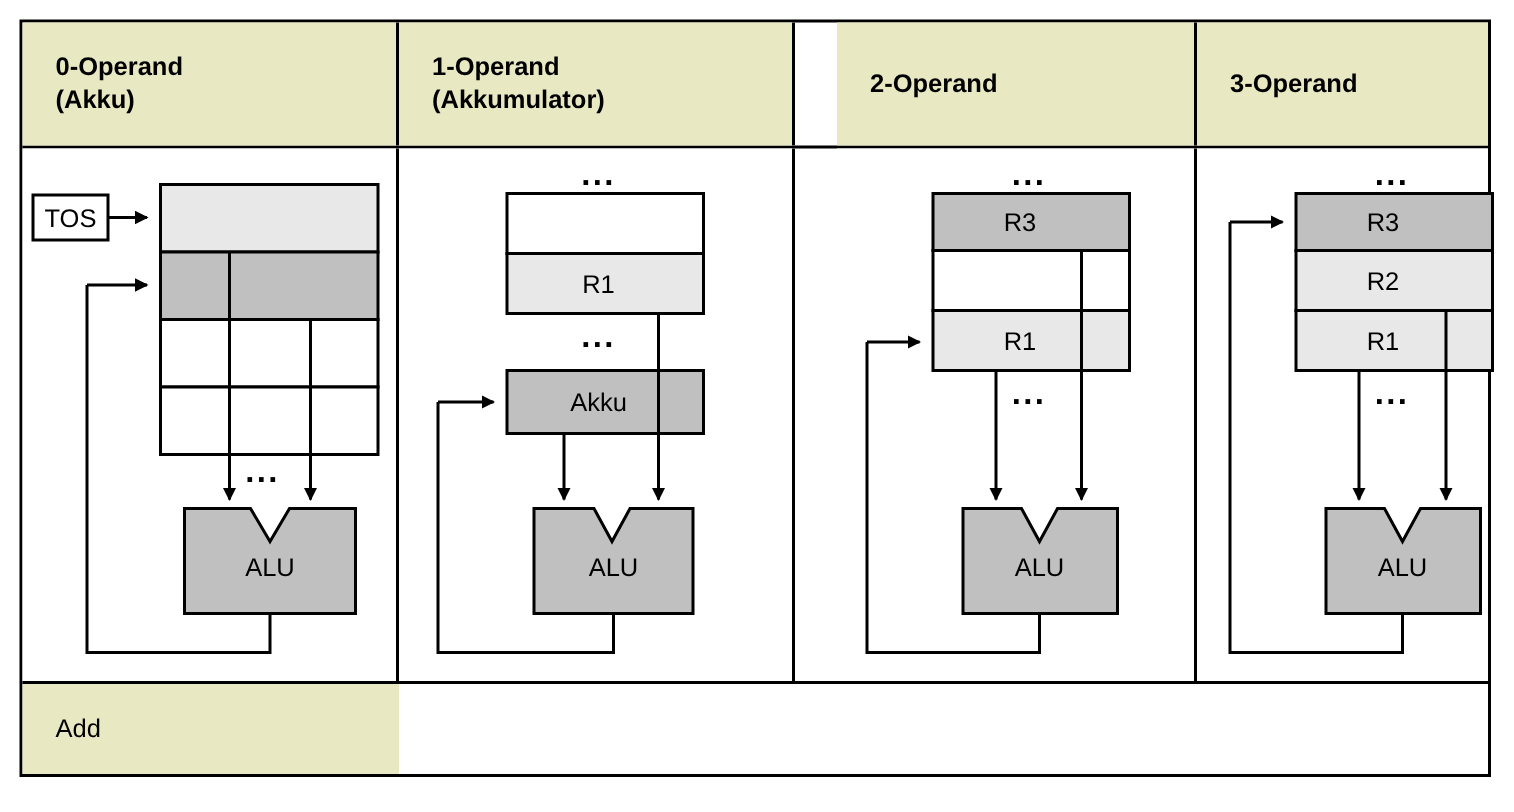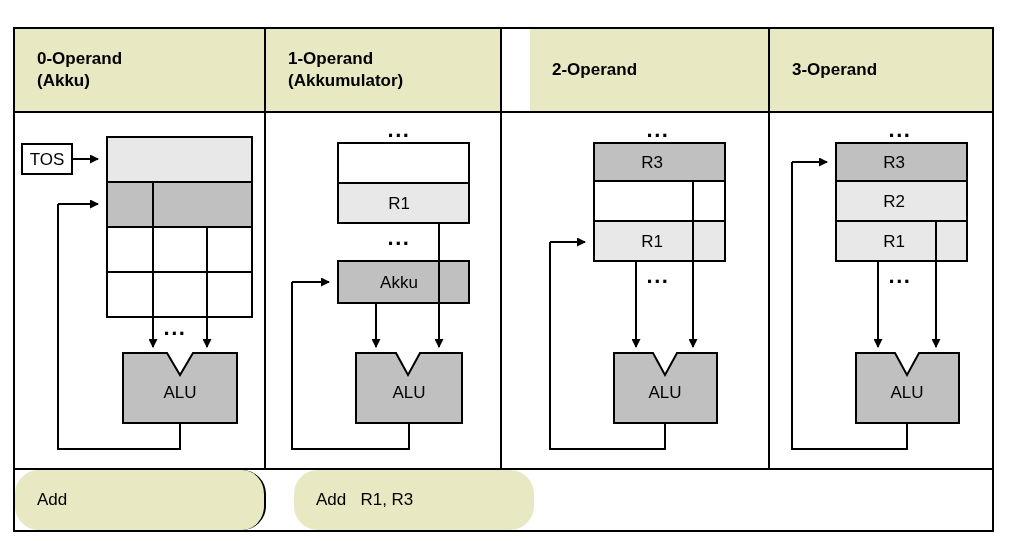--- a/index.html
+++ b/index.html
@@ -11,21 +11,21 @@
   #root {
     position: relative;
     width: 1009px;
     height: 541px;
     background: #ffffff;
     overflow: hidden;
   }
   .table {
     position: absolute;
     left: 13px;
-    top: 27px;
+    top: 13px;
     width: 981px;
     height: 505px;
     border: 2px solid #000;
     box-sizing: border-box;
     display: flex;
     flex-direction: column;
   }
   .row {
     display: flex;
     box-sizing: border-box;
@@ -35,21 +35,21 @@
   .row.footer { flex: 1 1 auto; }
 
   .cell {
     box-sizing: border-box;
     position: relative;
     border-right: 2px solid #000;
   }
   .cell:last-child { border-right: none; }
 
   .c0 { width: 251px; }
-  .c1 { width: 236px; }
+  .c1 { width: 264px; }
   .c2 { width: 240px; margin-left: 28px; }
   .c3 { flex: 1 1 auto; }
 
   .header .cell {
     background: #e8e8c3;
     display: flex;
     flex-direction: column;
     justify-content: center;
     padding-left: 22px;
     font-weight: bold;
@@ -58,21 +58,20 @@
     line-height: 1.28;
   }
   .footer .cell {
     background: #e8e8c3;
     display: flex;
     align-items: center;
     padding-left: 22px;
     font-size: 17px;
     color: #000;
     white-space: pre;
-    border-radius: 24px;
   }
   .body .cell { background: #ffffff; }
 
   .stage { position: absolute; left: 0; top: 0; width: 100%; height: 100%; }
   svg { display: block; }
 
   .lbl {
     font-family: "Liberation Sans", sans-serif;
     font-size: 17px;
     fill: #000;
@@ -270,19 +269,16 @@
             <path d="M137,310 L137,336 L22,336 L22,49" fill="none" stroke="#000" stroke-width="2"></path>
           </svg>
         </div>
       </div>
     </div>
 
     <div class="row footer">
       <div class="cell c0">
         <span>Add</span>
       </div>
-      <div class="cell c2">
-        <span>Add   R1, R3</span>
-      </div>
     </div>
 
   </div>
 </div>
 
 </body></html>

